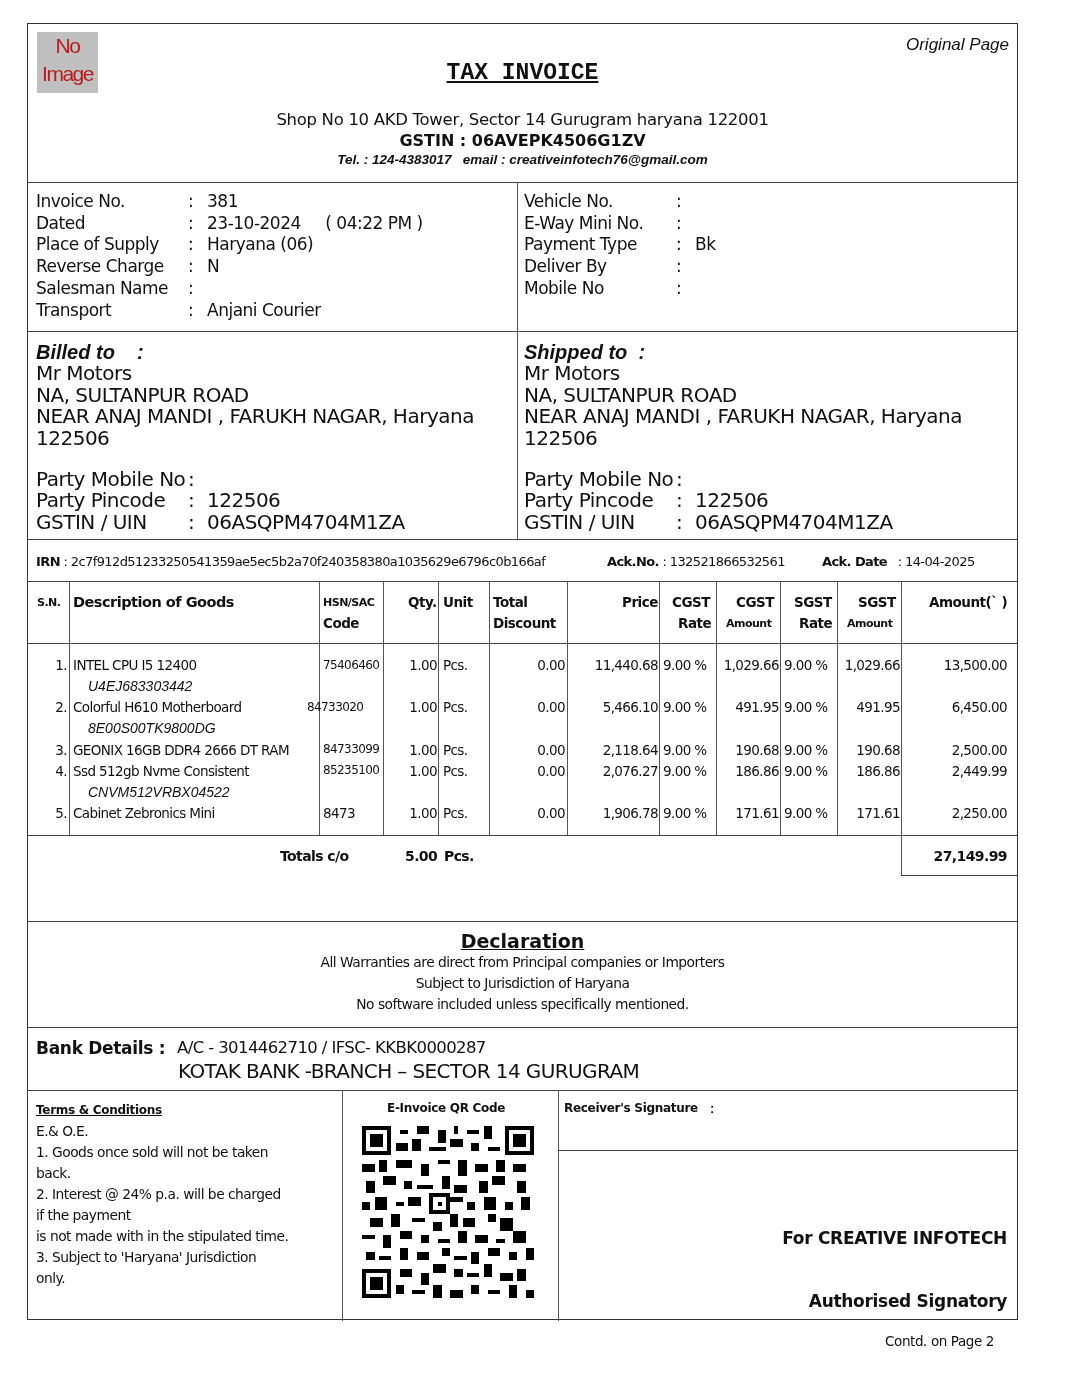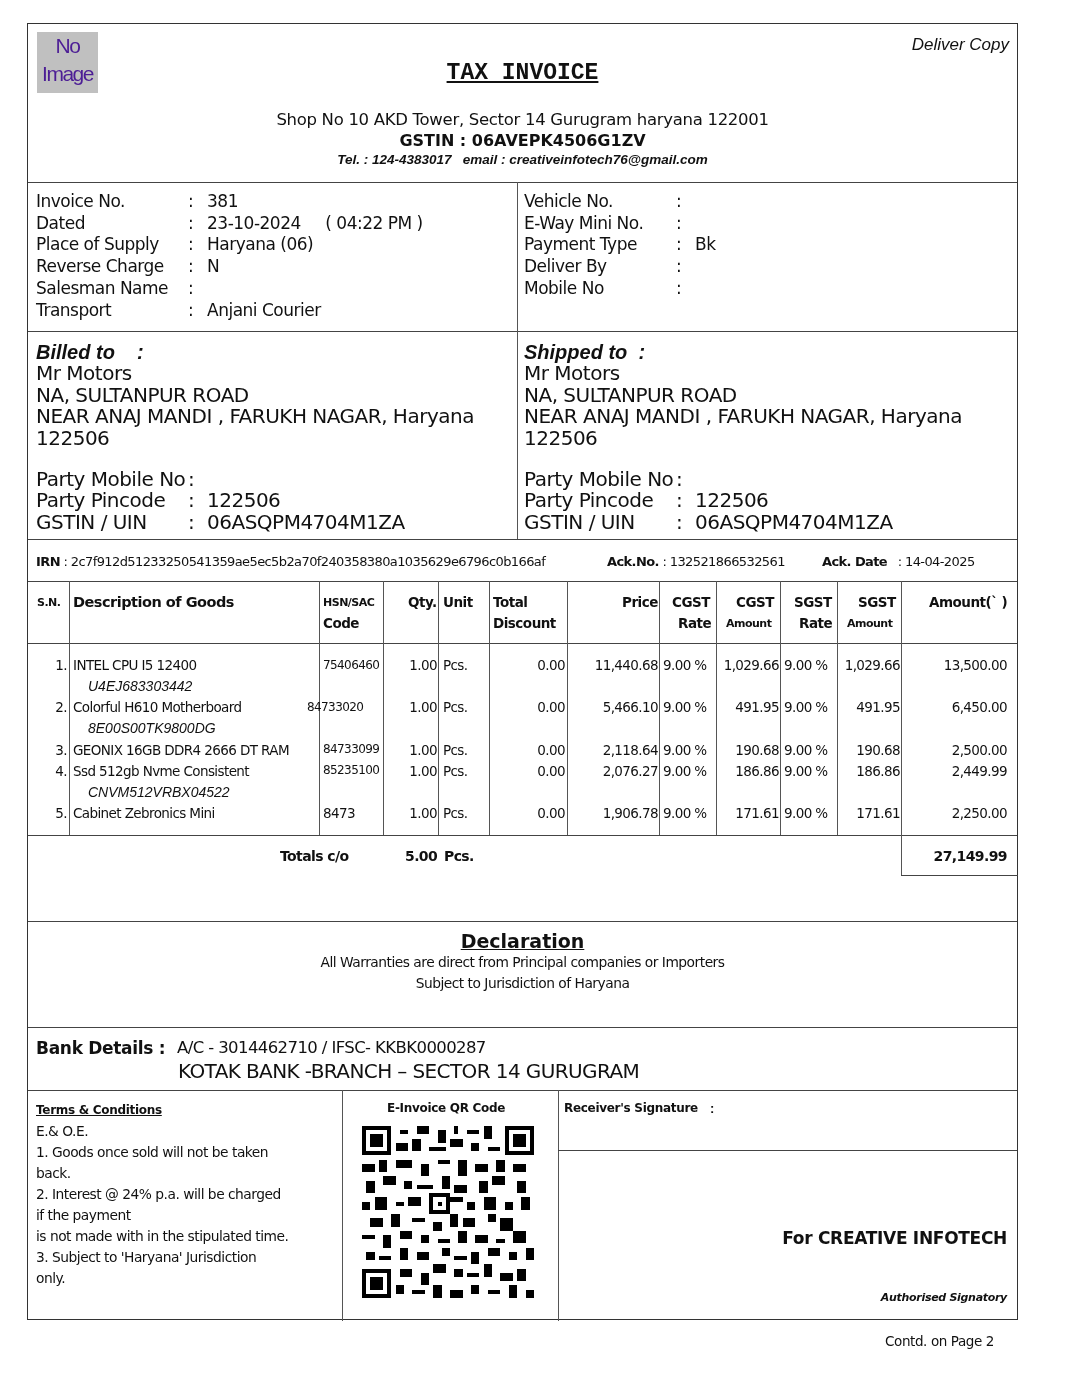--- a/index.html
+++ b/index.html
@@ -2,21 +2,21 @@
 <html><head>
 <meta charset="utf-8">
 <style>
   * { box-sizing: border-box; margin: 0; padding: 0; }
   html, body { width: 1077px; height: 1392px; background: #ffffff; }
   body { font-family: "Liberation Sans", "DejaVu Sans", sans-serif; color: #111; position: relative; overflow: hidden; }
   .page { position: absolute; left: 27px; top: 23px; width: 991px; height: 1297px; border: 1.5px solid #333; }
   .abs { position: absolute; }
   .hline { position: absolute; left: 0; right: 0; height: 0; border-top: 1.5px solid #444; }
   .vline { position: absolute; width: 0; border-left: 1.5px solid #555; }
-  .noimg { position: absolute; left: 9px; top: 8px; width: 61px; height: 61px; background: #c0c0c0; font-size: 21px; line-height: 28px; color: #4c1d95; padding-left: 0px; text-align: center; letter-spacing: -1.5px; }
+  .noimg { position: absolute; left: 9px; top: 8px; width: 61px; height: 61px; background: #c0c0c0; font-size: 21px; line-height: 28px; color: #b91c1c; padding-left: 0px; text-align: center; letter-spacing: -1.5px; }
   .title-tax { position: absolute; left: 0; right: 0; top: 36px; text-align: center; font-weight: bold; font-size: 23px; font-family: Liberation Mono, monospace; text-decoration: underline; }
   .title-co { position: absolute; left: 0; right: 0; top: 48px; text-align: center; font-weight: bold; font-size: 31px; font-family: "DejaVu Sans", sans-serif; letter-spacing: 0.3px; }
   .addr { position: absolute; left: 0; right: 0; top: 86px; text-align: center; font-size: 16.5px; font-family: "DejaVu Sans", sans-serif; letter-spacing: -0.3px; }
   .gstin { position: absolute; left: 0; right: 0; top: 107px; text-align: center; font-size: 16px; font-weight: bold; font-family: "DejaVu Sans", sans-serif; }
   .tel { position: absolute; left: 0; right: 0; top: 128px; text-align: center; font-size: 13.5px; font-style: italic; font-weight: bold; }
   .orig { position: absolute; right: 8px; top: 11px; font-size: 17px; font-style: italic; }
   .kv { position: absolute; font-size: 17px; font-family: "DejaVu Sans", sans-serif; letter-spacing: -0.5px; line-height: 21.7px; }
   .kv .row { display: flex; white-space: nowrap; }
   .kv .k { display: inline-block; }
   .kv .c { display: inline-block; }
@@ -36,33 +36,33 @@
   .bank-l { position: absolute; left: 8px; top: 1014px; font-weight: bold; font-size: 17px; font-family: "DejaVu Sans", sans-serif; letter-spacing: -0.3px; }
   .bank-a { position: absolute; left: 149px; top: 1014px; font-size: 16.5px; font-family: "DejaVu Sans", sans-serif; letter-spacing: -0.6px; }
   .bank-b { position: absolute; left: 150px; top: 1035px; font-size: 20px; font-family: "DejaVu Sans", sans-serif; letter-spacing: -0.6px; }
   .terms { position: absolute; left: 8px; top: 1076px; font-size: 13.8px; font-family: "DejaVu Sans", sans-serif; letter-spacing: -0.5px; line-height: 21px; }
   .terms .h { font-weight: bold; font-size: 12px; text-decoration: underline; letter-spacing: -0.3px; }
   .qr-l { position: absolute; left: 359px; top: 1077px; font-weight: bold; font-size: 12px; font-family: "DejaVu Sans", sans-serif; letter-spacing: -0.3px; }
   .qr { position: absolute; left: 334px; top: 1102px; width: 172px; height: 172px; }
   .recv { position: absolute; left: 536px; top: 1077px; font-weight: bold; font-size: 12px; font-family: "DejaVu Sans", sans-serif; letter-spacing: -0.3px; }
   .recv-c { position: absolute; left: 682px; top: 1077px; font-weight: bold; font-size: 13px; }
   .forco { position: absolute; right: 10px; top: 1204px; font-weight: bold; font-size: 17px; font-family: "DejaVu Sans", sans-serif; letter-spacing: -0.3px; }
-  .auth { position: absolute; right: 10px; top: 1267px; font-weight: bold; font-size: 11px; font-family: "DejaVu Sans", sans-serif; letter-spacing: -0.3px; font-style: italic; }
+  .auth { position: absolute; right: 10px; top: 1267px; font-weight: bold; font-size: 17px; font-family: "DejaVu Sans", sans-serif; letter-spacing: -0.3px; }
   .contd { position: absolute; left: 885px; top: 1333px; font-size: 13.5px; font-family: "DejaVu Sans", sans-serif; letter-spacing: -0.4px; }
 </style>
 </head>
 <body>
 
 <div class="page">
 
   <div class="noimg">
     <div>No</div>
     <div>Image</div>
   </div>
-  <div class="orig">Deliver Copy</div>
+  <div class="orig">Original Page</div>
   <div class="title-tax">TAX INVOICE</div>
   <div class="addr">Shop No 10 AKD Tower, Sector 14 Gurugram haryana 122001</div>
   <div class="gstin">GSTIN : 06AVEPK4506G1ZV</div>
   <div class="tel" style="white-space:pre;">Tel. : 124-4383017   email : creativeinfotech76@gmail.com</div>
 
   <div class="hline" style="top:158px;"></div>
 
   <div class="kv" style="left:8px; top:167px;">
     <div class="row">
         <span class="k" style="width:152px">Invoice No.</span>
@@ -308,20 +308,21 @@
     <div class="vline" style="left:873px; top:811px; height:41px;"></div>
     <div class="abs" style="left:873px; top:851px; width:117px; border-top:1.5px solid #444;"></div>
     <div class="tot" style="left:873px; width:106px; top:824px; text-align:right;">27,149.99</div>
   </div>
 
   <div class="hline" style="top:897px;"></div>
 
   <div class="decl-h">Declaration</div>
   <div class="decl" style="top:930px;">All Warranties are direct from Principal companies or Importers</div>
   <div class="decl" style="top:951px;">Subject to Jurisdiction of Haryana</div>
+  <div class="decl" style="top:972px;">No software included unless specifically mentioned.</div>
 
   <div class="hline" style="top:1003px;"></div>
 
   <div class="bank-l">Bank Details :</div>
   <div class="bank-a">A/C - 3014462710 / IFSC- KKBK0000287</div>
   <div class="bank-b">KOTAK BANK -BRANCH – SECTOR 14 GURUGRAM</div>
 
   <div class="hline" style="top:1066px;"></div>
 
   <div class="terms">

